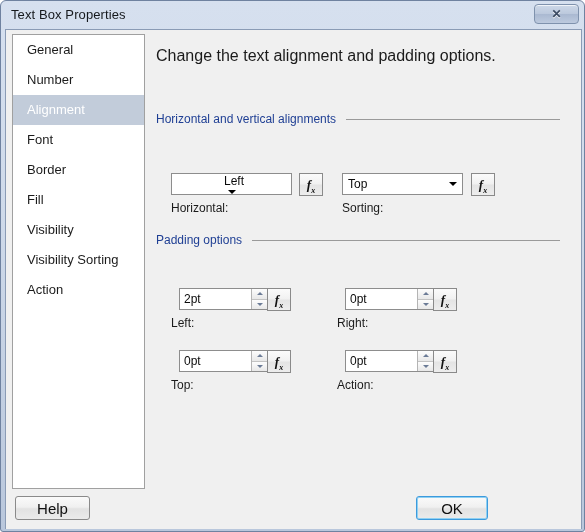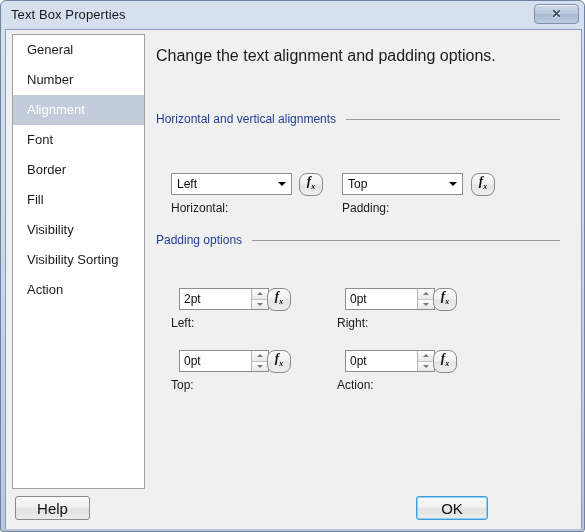--- a/index.html
+++ b/index.html
@@ -229,24 +229,24 @@
     border-top: 3px solid #6b7b96;
   }
 
   
   .fx-btn {
     position: absolute;
     width: 24px;
     height: 23px;
     box-sizing: border-box;
     border: 1px solid #8a8a8a;
-    border-radius: 8px;
+    border-radius: 0;
     background: linear-gradient(to bottom, #fbfbfb 0%, #f1f1f1 48%, #e4e4e4 52%, #ededed 100%);
     display: flex;
-    align-items: flex-start;
+    align-items: flex-end;
     justify-content: center;
   }
   .fx-glyph {
     font-family: "Liberation Serif", serif;
     font-style: italic;
     font-weight: bold;
     font-size: 13px;
     color: #111111;
     line-height: 1;
   }
@@ -304,31 +304,31 @@
   <div class="content">
 
     <div class="page-title">Change the text alignment and padding options.</div>
 
     <div class="section" style="top:78px;">
       <span class="section-label">Horizontal and vertical alignments</span>
       <span class="section-rule"></span>
     </div>
 
     <div class="field-label" style="left:18px; top:123px;">Horizontal:</div>
-    <div class="combo" style="left:18px; top:139px; width:121px;">
+    <div class="combo" style="left:18px; top:139px; width:121px;flex-direction:column;">
       <span class="combo-text">Left</span>
       <span class="combo-arrow">
           <span class="tri-down"></span>
         </span>
     </div>
     <div class="fx-btn" style="left:146px; top:139px;">
       <span class="fx-glyph">f<sub>x</sub></span>
     </div>
 
-    <div class="field-label" style="left:189px; top:123px;">Padding:</div>
+    <div class="field-label" style="left:189px; top:123px;">Sorting:</div>
     <div class="combo" style="left:189px; top:139px; width:121px;">
       <span class="combo-text">Top</span>
       <span class="combo-arrow">
           <span class="tri-down"></span>
         </span>
     </div>
     <div class="fx-btn" style="left:318px; top:139px;">
       <span class="fx-glyph">f<sub>x</sub></span>
     </div>
 

